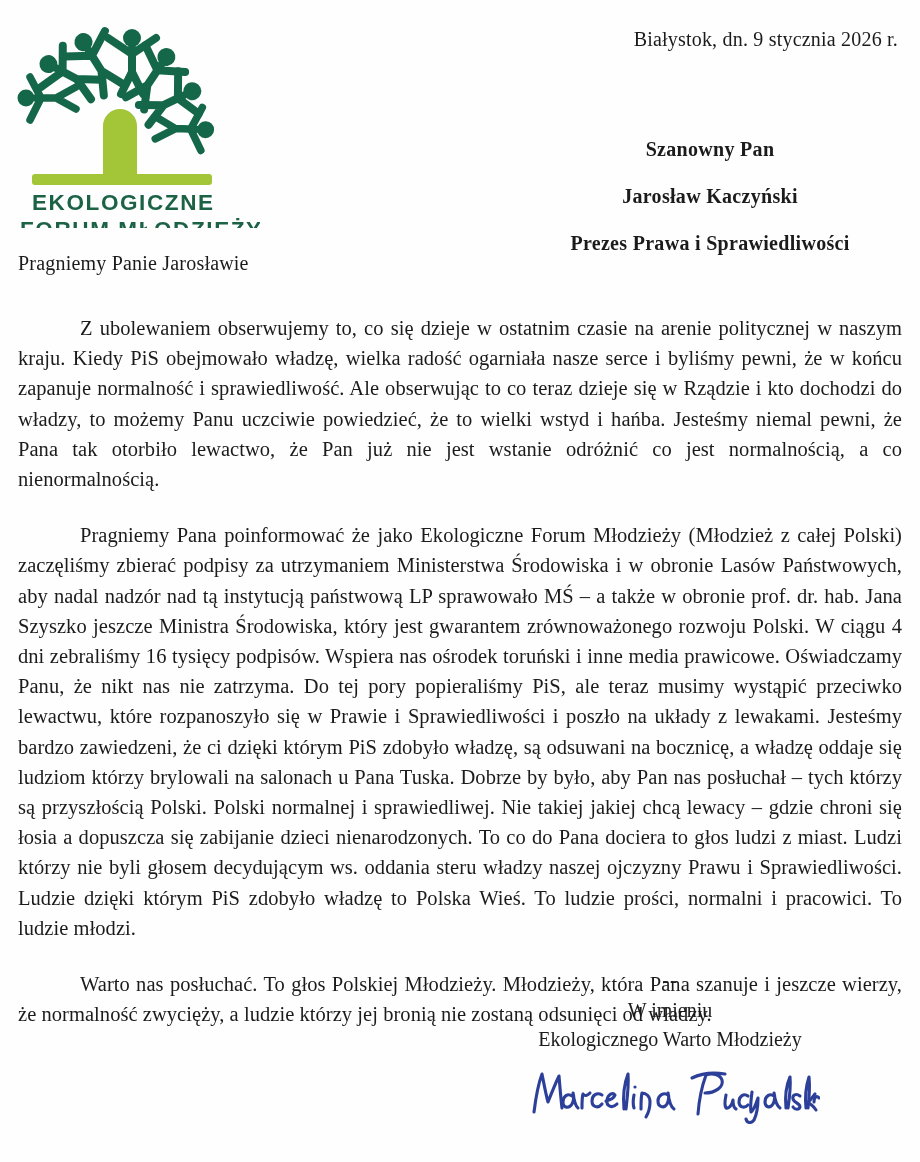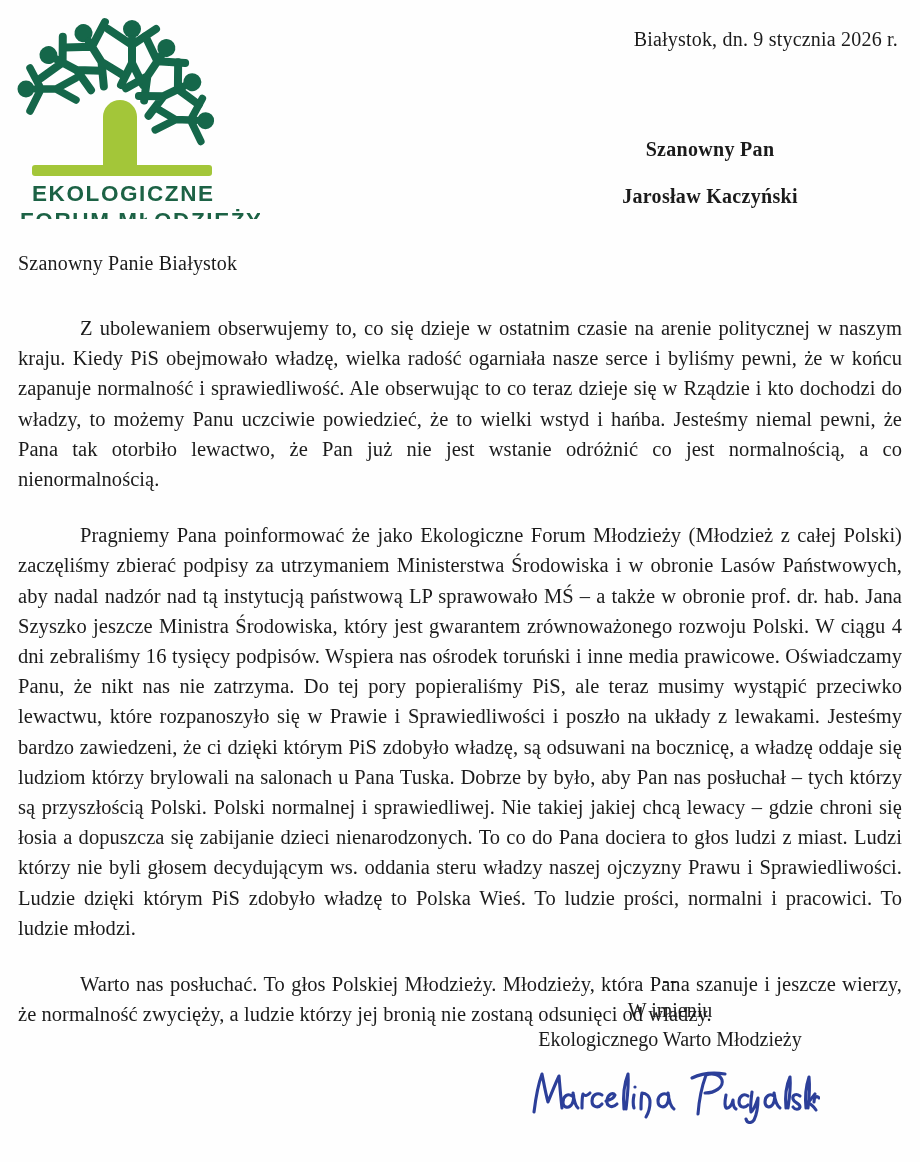--- a/index.html
+++ b/index.html
@@ -21,21 +21,21 @@
   }
 
   
   .header {
     position: relative;
     height: 232px;
   }
   .logo {
     position: absolute;
     left: 10px;
-    top: 5px;
+    top: 14px;
     width: 250px;
     height: 214px;
   }
   .logo svg { display: block; }
 
   .date-line {
     position: absolute;
     right: 22px;
     top: 28px;
     font-size: 20px;
@@ -164,25 +164,26 @@
         <text x="22" y="196" font-family="Liberation Sans, sans-serif" font-size="22.5" font-weight="bold" letter-spacing="1.6" fill="#1c6245">EKOLOGICZNE</text>
         <text x="10" y="223" font-family="Liberation Sans, sans-serif" font-size="22.5" font-weight="bold" letter-spacing="1.6" fill="#1c6245">FORUM MŁODZIEŻY</text>
       </svg>
     </div>
 
     <div class="date-line">Białystok, dn. 9 stycznia 2026 r.</div>
 
     <div class="addressee">
       <div>Szanowny Pan</div>
       <div>Jarosław Kaczyński</div>
+      <div>Prezes Prawa i Sprawiedliwości</div>
     </div>
   </div>
 
   <div class="letter-body">
-    <p class="salutation">Szanowny Panie Białystok</p>
+    <p class="salutation">Pragniemy Panie Jarosławie</p>
     <p class="para">Z ubolewaniem obserwujemy to, co się dzieje w ostatnim czasie na arenie politycznej w naszym kraju. Kiedy PiS obejmowało władzę, wielka radość ogarniała nasze serce i byliśmy pewni, że w końcu zapanuje normalność i sprawiedliwość. Ale obserwując to co teraz dzieje się w Rządzie i kto dochodzi do władzy, to możemy Panu uczciwie powiedzieć, że to wielki wstyd i hańba. Jesteśmy niemal pewni, że Pana tak otorbiło lewactwo, że Pan już nie jest wstanie odróżnić co jest normalnością, a co nienormalnością.</p>
     <p class="para">Pragniemy Pana poinformować że jako Ekologiczne Forum Młodzieży (Młodzież z całej Polski) zaczęliśmy zbierać podpisy za utrzymaniem Ministerstwa Środowiska i w obronie Lasów Państwowych, aby nadal nadzór nad tą instytucją państwową LP sprawowało MŚ – a także w obronie prof. dr. hab. Jana Szyszko jeszcze Ministra Środowiska, który jest gwarantem zrównoważonego rozwoju Polski. W ciągu 4 dni zebraliśmy 16 tysięcy podpisów. Wspiera nas ośrodek toruński i inne media prawicowe. Oświadczamy Panu, że nikt nas nie zatrzyma. Do tej pory popieraliśmy PiS, ale teraz musimy wystąpić przeciwko lewactwu, które rozpanoszyło się w Prawie i Sprawiedliwości i poszło na układy z lewakami. Jesteśmy bardzo zawiedzeni, że ci dzięki którym PiS zdobyło władzę, są odsuwani na bocznicę, a władzę oddaje się ludziom którzy brylowali na salonach u Pana Tuska. Dobrze by było, aby Pan nas posłuchał – tych którzy są przyszłością Polski. Polski normalnej i sprawiedliwej. Nie takiej jakiej chcą lewacy – gdzie chroni się łosia a dopuszcza się zabijanie dzieci nienarodzonych. To co do Pana dociera to głos ludzi z miast. Ludzi którzy nie byli głosem decydującym ws. oddania steru władzy naszej ojczyzny Prawu i Sprawiedliwości. Ludzie dzięki którym PiS zdobyło władzę to Polska Wieś. To ludzie prości, normalni i pracowici. To ludzie młodzi.</p>
     <p class="para last">Warto nas posłuchać. To głos Polskiej Młodzieży. Młodzieży, która Pana szanuje i jeszcze wierzy, że normalność zwycięży, a ludzie którzy jej bronią nie zostaną odsunięci od władzy.</p>
   </div>
 
   <div class="signature-block">
     <div class="sig-dashes">--</div>
     <div class="sig-line">W imieniu</div>
     <div class="sig-line">Ekologicznego Warto Młodzieży</div>
 

